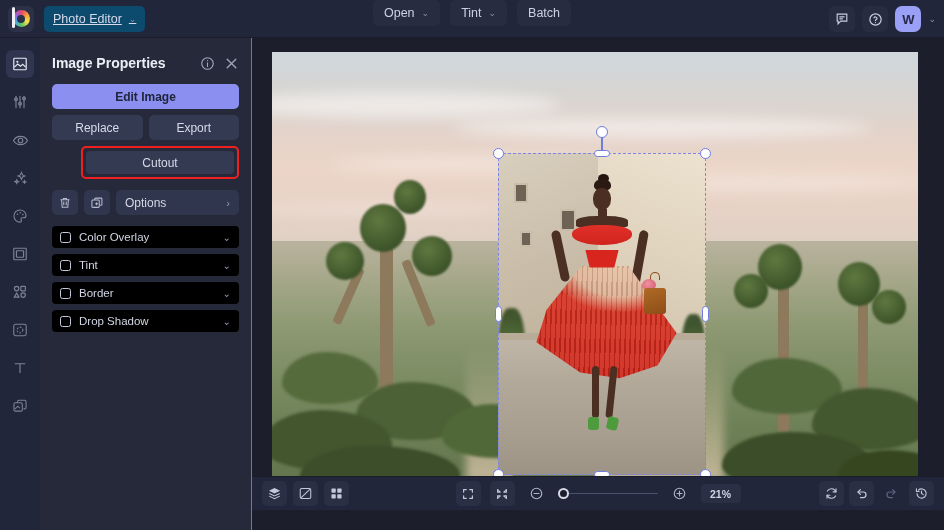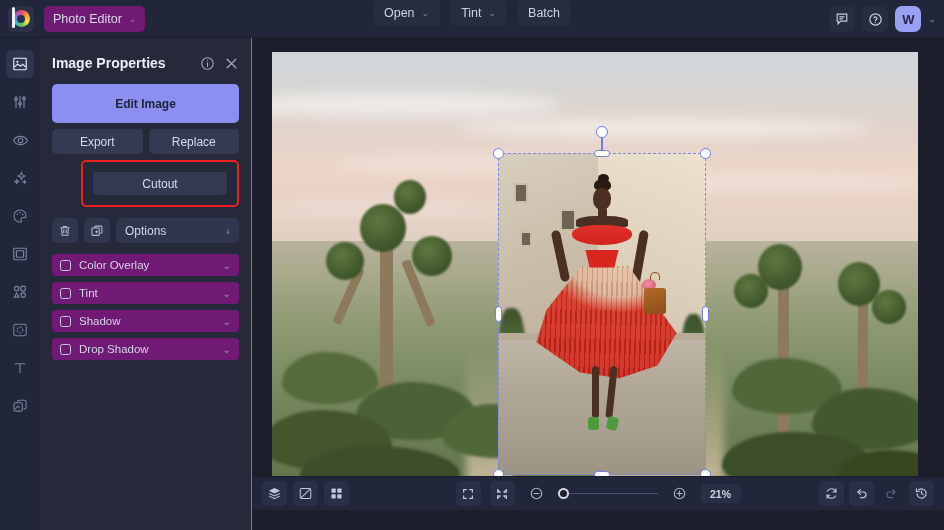--- a/index.html
+++ b/index.html
@@ -30,22 +30,22 @@
   .logo-ring::after {
     content: ""; position: absolute; left: 4.5px; top: 4.5px;
     width: 8px; height: 8px; border-radius: 50%; background: #2c3147;
   }
   .logo-ring::before {
     content: ""; position: absolute; left: -1px; top: -3px; width: 3px; height: 21px;
     background: #f0f0f5; border-radius: 2px; z-index: 2;
   }
   .app-select {
     margin-left: 10px; height: 26px; padding: 0 9px; border-radius: 5px;
-    background: #701a75; color: #d7dae8; font-size: 12.5px;
-    display: flex; align-items: center; gap: 7px; cursor: pointer;
+    background: #0c4a6e; color: #d7dae8; font-size: 12.5px;
+    display: flex; align-items: center; gap: 7px; cursor: pointer; text-decoration: underline;
   }
   .topbar-center {
     position: absolute; left: 0; right: 0; top: 0; height: 38px;
     display: flex; align-items: flex-start; justify-content: center; gap: 10px;
     pointer-events: none;
   }
   .topbar-center > * { pointer-events: auto; }
   .tb-btn {
     height: 26px; padding: 0 11px; border-radius: 5px; background: #272c40;
     color: #cdd2e2; font-size: 12.5px; display: flex; align-items: center; gap: 7px;
@@ -84,52 +84,52 @@
     position: absolute; left: 40px; top: 38px; width: 212px; height: 492px;
     background: #252939; border-right: 1px solid #3b82f6; padding: 0 12px;
   }
   .panel-head {
     height: 34px; display: flex; align-items: center; margin-top: 8px;
   }
   .panel-title { color: #eceef6; font-size: 14px; font-weight: bold; flex: 1; }
   .panel-head-icon { color: #a0a6bd; cursor: pointer; margin-left: 9px; display:flex; }
 
   .btn-primary {
-    display: block; width: 100%; height: 39px; border-radius: 5px;
+    display: block; width: 100%; height: 25px; border-radius: 5px;
     background: #8b90f0; color: #20243c; font-size: 12px; font-weight: bold;
     border: none; cursor: pointer; margin-top: 4px;
   }
   .btn-row { display: flex; gap: 6px; margin-top: 6px; }
   .btn-sec {
     flex: 1; height: 25px; border-radius: 5px; background: #343a52;
     color: #d7dbe9; font-size: 12px; border: none; cursor: pointer;
   }
   .cutout-wrap {
-    margin-top: 6px; border: 2px solid #f02020; border-radius: 5px; padding: 10px; margin-left: 29px;
+    margin-top: 6px; border: 2px solid #f02020; border-radius: 5px; padding: 3px; margin-left: 29px;
   }
   .btn-cutout {
     display: block; width: 100%; height: 23px; border-radius: 4px;
     background: #343a52; color: #d7dbe9; font-size: 12px; border: none; cursor: pointer;
   }
   .tool-row { display: flex; gap: 6px; margin-top: 11px; align-items: center; }
   .tool-sq {
     width: 26px; height: 25px; border-radius: 5px; background: #30364d;
     display: flex; align-items: center; justify-content: center;
     color: #b5bbd0; cursor: pointer;
   }
   .options-btn {
     flex: 1; height: 25px; border-radius: 5px; background: #30364d;
     display: flex; align-items: center; padding: 0 9px;
     color: #d3d7e6; font-size: 12px; cursor: pointer;
   }
   .options-btn .chev { margin-left: auto; color: #9299b0; font-size: 11px; }
 
   .eff-list { margin-top: 11px; display: flex; flex-direction: column; gap: 6px; }
   .eff-row {
-    height: 22px; background: #701a75; border-radius: 4px;
+    height: 22px; background: #000000; border-radius: 4px;
     display: flex; align-items: center; padding: 0 8px; cursor: pointer;
   }
   .cb {
     width: 11px; height: 11px; border: 1.4px solid #c2c7da; border-radius: 2.5px;
     background: transparent; margin-right: 8px; flex: none; cursor: pointer;
   }
   .eff-label { color: #d2d6e5; font-size: 11.5px; flex: 1; }
   .eff-chev { color: #9299b0; font-size: 10px; }
 
   
@@ -479,22 +479,22 @@
       <span class="panel-head-icon">
         <svg width="15" height="15" viewBox="0 0 16 16" fill="none" stroke="currentColor" stroke-width="1.4">
           <path d="M3.4 3.4l9.2 9.2M12.6 3.4l-9.2 9.2" stroke-linecap="round"></path>
         </svg>
       </span>
     </div>
 
     <button class="btn-primary">Edit Image</button>
 
     <div class="btn-row">
+      <button class="btn-sec">Replace</button>
       <button class="btn-sec">Export</button>
-      <button class="btn-sec">Replace</button>
     </div>
 
     <div class="cutout-wrap">
       <button class="btn-cutout">Cutout</button>
     </div>
 
     <div class="tool-row">
       <div class="tool-sq">
         <svg width="14" height="14" viewBox="0 0 16 16" fill="none" stroke="currentColor" stroke-width="1.2">
           <path d="M2.8 4.2h10.4M6.2 4.2V2.9h3.6v1.3"></path>
@@ -521,21 +521,21 @@
         <span class="eff-label">Color Overlay</span>
         <span class="eff-chev">⌄</span>
       </div>
       <div class="eff-row">
         <span class="cb"></span>
         <span class="eff-label">Tint</span>
         <span class="eff-chev">⌄</span>
       </div>
       <div class="eff-row">
         <span class="cb"></span>
-        <span class="eff-label">Shadow</span>
+        <span class="eff-label">Border</span>
         <span class="eff-chev">⌄</span>
       </div>
       <div class="eff-row">
         <span class="cb"></span>
         <span class="eff-label">Drop Shadow</span>
         <span class="eff-chev">⌄</span>
       </div>
     </div>
   </div>
 

